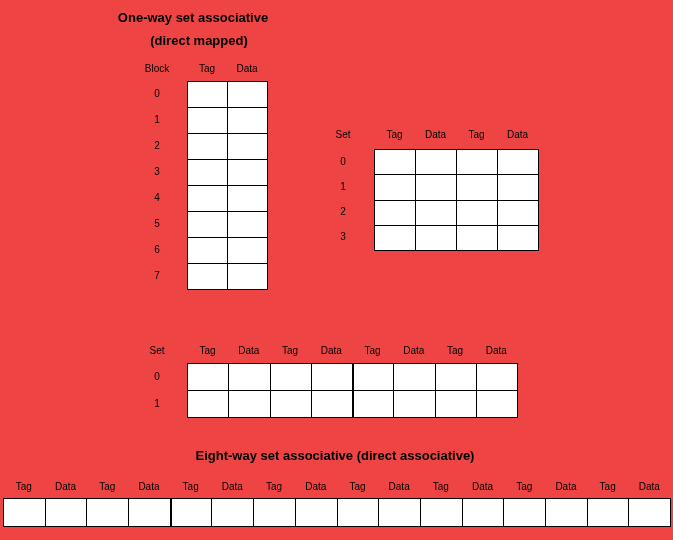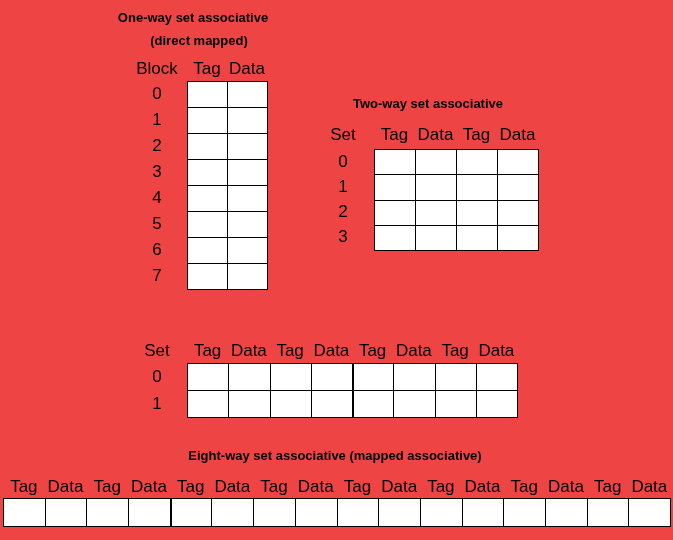--- a/index.html
+++ b/index.html
@@ -16,21 +16,21 @@
     position: absolute;
     transform: translateX(-50%);
     font-size: 13px;
     font-weight: bold;
     line-height: 15px;
     white-space: nowrap;
   }
   .hdr, .rowlabel {
     position: absolute;
     transform: translateX(-50%);
-    font-size: 17px;
+    font-size: 10px;
     line-height: 14px;
     white-space: nowrap;
   }
   .grid {
     position: absolute;
     display: grid;
     border-top: 1px solid #000;
     border-left: 1px solid #000;
     background: #ffffff;
   }
@@ -42,22 +42,21 @@
   .cell.seam {
     border-left: 1px solid #000; 
   }
 </style>
 </head>
 <body>
 
 <div class="canvas">
   <div class="title" style="left:193px; top:10px">One-way set associative</div>
   <div class="title" style="left:199px; top:33px">(direct mapped)</div>
-  <div class="title" style="left:428px; top:96px">Two-way set associative</div>
-  <div class="title" style="left:335px; top:448px">Eight-way set associative (mapped associative)</div>
+  <div class="title" style="left:335px; top:448px">Eight-way set associative (direct associative)</div>
 <div class="grid" style="left: 187px; top: 81px; grid-template-columns: repeat(2, 40px); grid-template-rows: repeat(8, 26px);">
       <div class="cell"></div>
       <div class="cell"></div>
       <div class="cell"></div>
       <div class="cell"></div>
       <div class="cell"></div>
       <div class="cell"></div>
       <div class="cell"></div>
       <div class="cell"></div>
       <div class="cell"></div>

